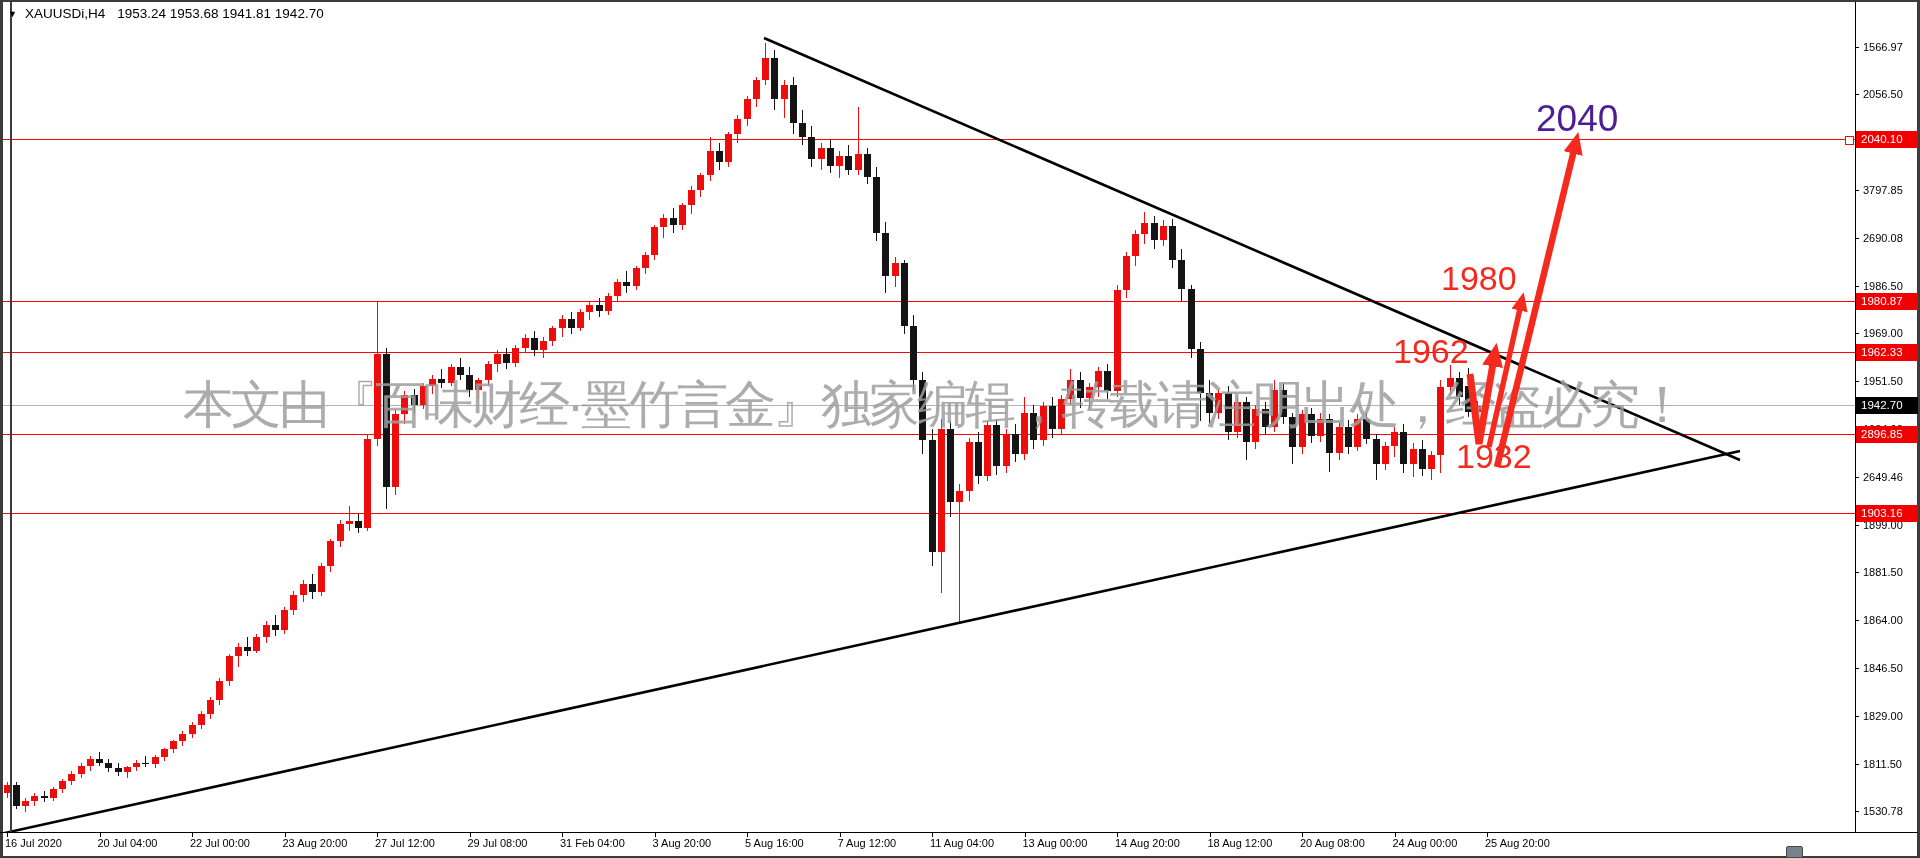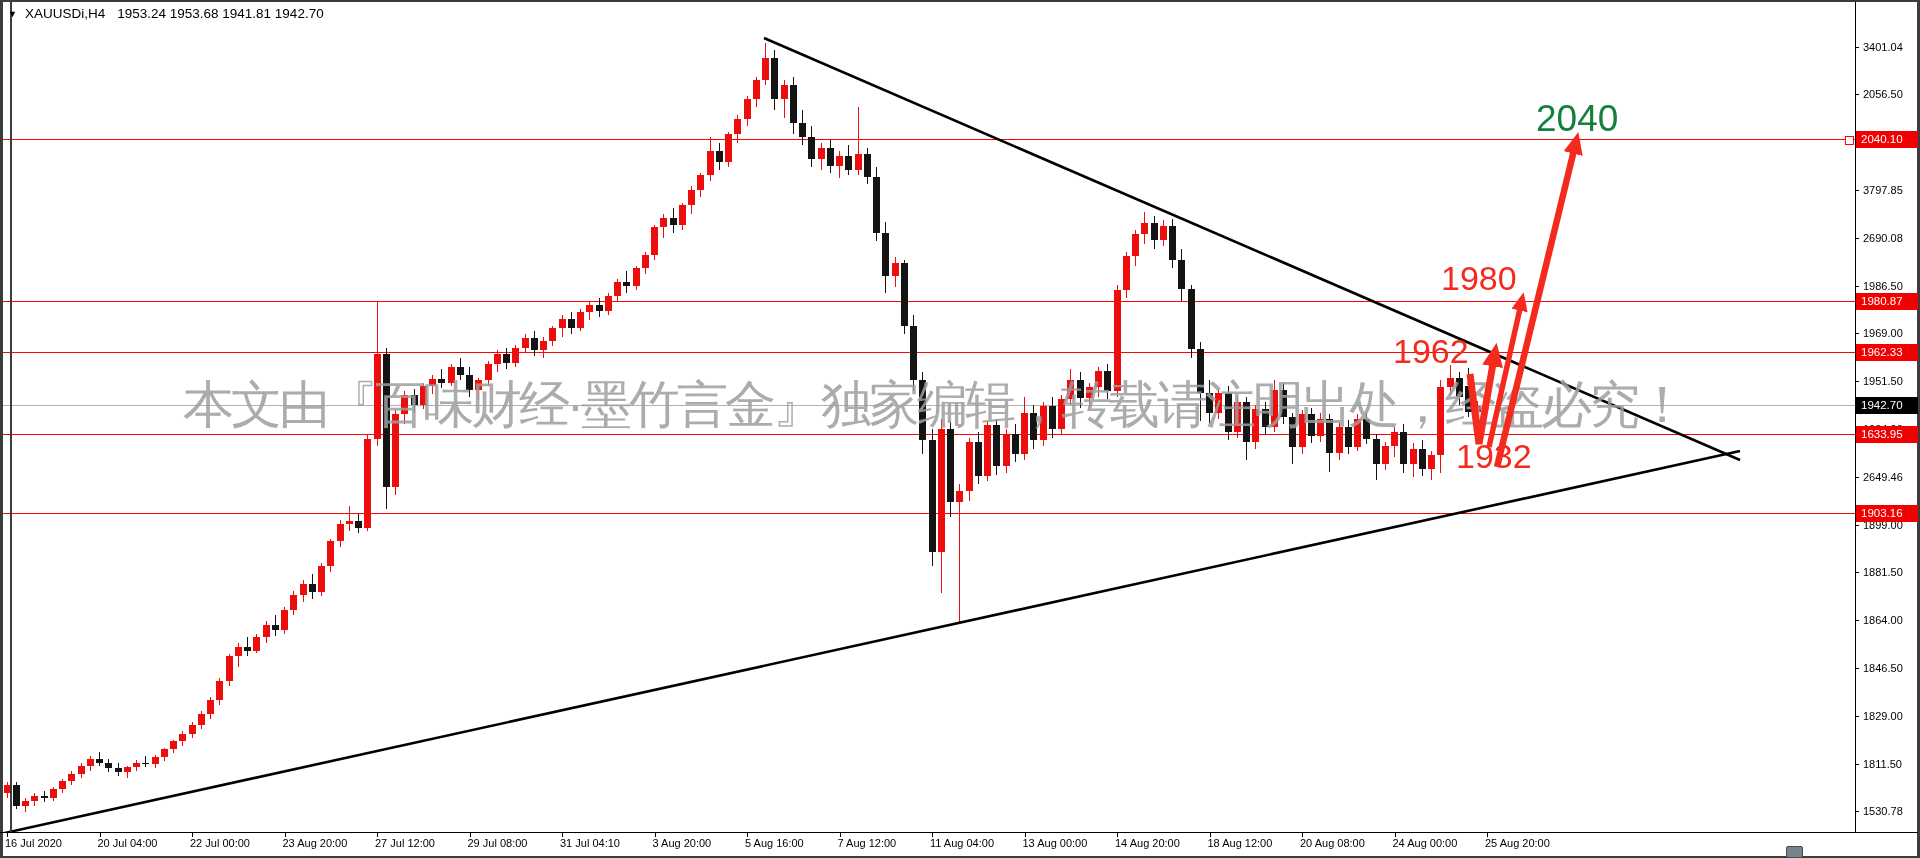--- a/index.html
+++ b/index.html
@@ -402,21 +402,21 @@
 
   <div class="edge" style="left:0;top:0;width:1920px;height:2px"></div>
   <div class="edge" style="left:0;top:0;width:3px;height:858px"></div>
   <div class="edge" style="left:10px;top:2px;width:2px;height:830px"></div>
   <div class="edge" style="left:1917px;top:0;width:3px;height:858px"></div>
   <div class="edge" style="left:0;top:856px;width:1920px;height:2px"></div>
   <div class="axisline" style="left:1855px;top:2px;width:1px;height:831px"></div>
   <div class="axisline" style="left:0;top:832px;width:1918px;height:1px"></div>
 
 <div class="pdash" style="top: 46.5px;"></div>
-    <div class="ptick" style="top: 40.5px;">3401.04</div>
+    <div class="ptick" style="top: 40.5px;">1566.97</div>
     <div class="pdash" style="top: 94.31px;"></div>
     <div class="ptick" style="top: 88.31px;">2056.50</div>
     <div class="pdash" style="top: 189.93px;"></div>
     <div class="ptick" style="top: 183.93px;">3797.85</div>
     <div class="pdash" style="top: 237.74px;"></div>
     <div class="ptick" style="top: 231.74px;">2690.08</div>
     <div class="pdash" style="top: 285.55px;"></div>
     <div class="ptick" style="top: 279.55px;">1986.50</div>
     <div class="pdash" style="top: 333.36px;"></div>
     <div class="ptick" style="top: 327.36px;">1969.00</div>
@@ -437,53 +437,53 @@
     <div class="pdash" style="top: 715.84px;"></div>
     <div class="ptick" style="top: 709.84px;">1829.00</div>
     <div class="pdash" style="top: 763.65px;"></div>
     <div class="ptick" style="top: 757.65px;">1811.50</div>
     <div class="pdash" style="top: 811.46px;"></div>
     <div class="ptick" style="top: 805.46px;">1530.78</div>
     <div class="badge" style="top: 131.115px; background: rgb(240, 0, 0);">2040.10</div>
     <div class="badge" style="top: 292.931px; background: rgb(240, 0, 0);">1980.87</div>
     <div class="badge" style="top: 343.582px; background: rgb(240, 0, 0);">1962.33</div>
     <div class="badge" style="top: 397.212px; background: rgb(0, 0, 0);">1942.70</div>
-    <div class="badge" style="top: 425.652px; background: rgb(240, 0, 0);">1633.95</div>
+    <div class="badge" style="top: 425.652px; background: rgb(240, 0, 0);">2896.85</div>
     <div class="badge" style="top: 505.235px; background: rgb(240, 0, 0);">1903.16</div>
     <div class="tdash" style="left: 7px;"></div>
     <div class="tlabel" style="left: 5px;">16 Jul 2020</div>
     <div class="tdash" style="left: 99.5px;"></div>
     <div class="tlabel" style="left: 97.5px;">20 Jul 04:00</div>
     <div class="tdash" style="left: 192px;"></div>
     <div class="tlabel" style="left: 190px;">22 Jul 00:00</div>
     <div class="tdash" style="left: 284.5px;"></div>
     <div class="tlabel" style="left: 282.5px;">23 Aug 20:00</div>
     <div class="tdash" style="left: 377px;"></div>
     <div class="tlabel" style="left: 375px;">27 Jul 12:00</div>
     <div class="tdash" style="left: 469.5px;"></div>
     <div class="tlabel" style="left: 467.5px;">29 Jul 08:00</div>
     <div class="tdash" style="left: 562px;"></div>
-    <div class="tlabel" style="left: 560px;">31 Jul 04:10</div>
+    <div class="tlabel" style="left: 560px;">31 Feb 04:00</div>
     <div class="tdash" style="left: 654.5px;"></div>
     <div class="tlabel" style="left: 652.5px;">3 Aug 20:00</div>
     <div class="tdash" style="left: 747px;"></div>
     <div class="tlabel" style="left: 745px;">5 Aug 16:00</div>
     <div class="tdash" style="left: 839.5px;"></div>
     <div class="tlabel" style="left: 837.5px;">7 Aug 12:00</div>
     <div class="tdash" style="left: 932px;"></div>
     <div class="tlabel" style="left: 930px;">11 Aug 04:00</div>
     <div class="tdash" style="left: 1024.5px;"></div>
     <div class="tlabel" style="left: 1022.5px;">13 Aug 00:00</div>
     <div class="tdash" style="left: 1117px;"></div>
     <div class="tlabel" style="left: 1115px;">14 Aug 20:00</div>
     <div class="tdash" style="left: 1209.5px;"></div>
     <div class="tlabel" style="left: 1207.5px;">18 Aug 12:00</div>
     <div class="tdash" style="left: 1302px;"></div>
     <div class="tlabel" style="left: 1300px;">20 Aug 08:00</div>
     <div class="tdash" style="left: 1394.5px;"></div>
     <div class="tlabel" style="left: 1392.5px;">24 Aug 00:00</div>
     <div class="tdash" style="left: 1487px;"></div>
     <div class="tlabel" style="left: 1485px;">25 Aug 20:00</div>
-    <div class="anno" style="left: 1536px; top: 100px; font-size: 37px; color: #15803d;">2040</div>
+    <div class="anno" style="left: 1536px; top: 100px; font-size: 37px; color: #4c1d95;">2040</div>
     <div class="anno" style="left: 1441px; top: 261px; font-size: 34px; color: rgb(244, 42, 30);">1980</div>
     <div class="anno" style="left: 1393px; top: 334px; font-size: 34px; color: rgb(244, 42, 30);">1962</div>
     <div class="anno" style="left: 1456px; top: 439px; font-size: 34px; color: rgb(244, 42, 30);">1932</div>
   </div>
 
 </body></html>

